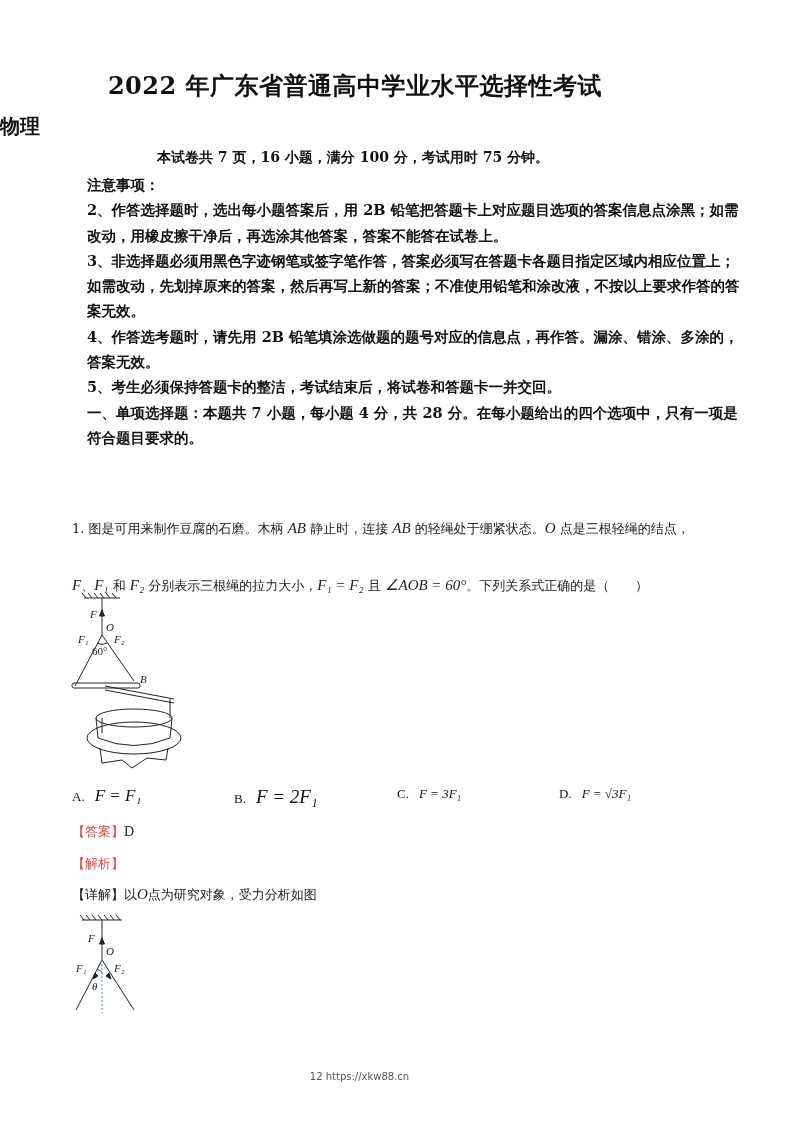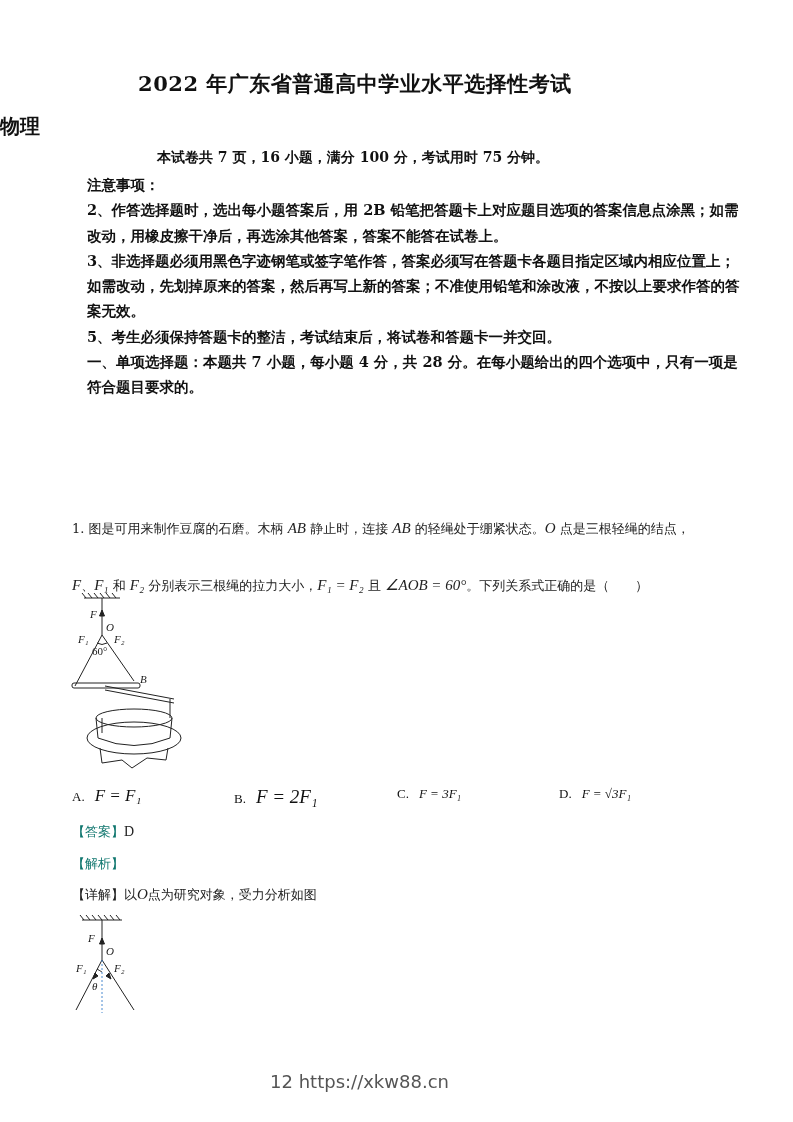--- a/index.html
+++ b/index.html
@@ -1,47 +1,48 @@
 <!DOCTYPE html>
 <html><head>
   <meta charset="utf-8">
   <style>
     html, body { margin: 0; padding: 0; background: #ffffff; }
     body { width: 793px; height: 1122px; position: relative; overflow: hidden; color: #111; font-family: "DejaVu Serif", "Liberation Serif", serif; }
-    .title { position: absolute; left: 0; width: 710px; top: 70px; text-align: center; font-size: 21px; font-weight: bold; letter-spacing: 0.5px; }
+    .title { position: absolute; left: 0; width: 710px; top: 70px; text-align: center; font-size: 24px; font-weight: bold; letter-spacing: 0.5px; }
     .subtitle { position: absolute; left: 0; width: 793px; top: 113px; text-align: left; font-size: 20px; font-weight: bold; }
     .meta { position: absolute; left: 0; width: 706px; top: 149px; text-align: center; font-size: 14px; font-weight: bold; }
     .notes { position: absolute; left: 87px; top: 172px; width: 660px; font-size: 14.5px; font-weight: bold; line-height: 25.3px; }
     .notes p { margin: 0; }
     .q1 { position: absolute; left: 72px; top: 518px; width: 660px; font-size: 13px; line-height: 20px; color: #222; }
     .q1 p { margin: 0; }
     .q1 .line2 { margin-top: 36px; }
     .m { font-family: "Liberation Serif", serif; font-style: italic; font-size: 15px; }
     .fig1 { position: absolute; left: 62px; top: 588px; width: 130px; height: 185px; }
     .options { position: absolute; left: 72px; top: 786px; width: 660px; height: 24px; font-size: 13px; }
     .opt { position: absolute; top: 0; display: flex; align-items: baseline; gap: 10px; }
     .opt .lbl { font-family: "Liberation Serif", serif; font-size: 13px; }
     .opt .expr { font-family: "Liberation Serif", serif; font-style: italic; font-size: 17px; }
     .opt .expr.small { font-size: 13px; }
     .ans { position: absolute; left: 72px; font-size: 13px; color: #222; }
-    .tag { color: #0f766e; }
+    .tag { color: #ef4444; }
     .fig2 { position: absolute; left: 62px; top: 910px; width: 100px; height: 105px; }
-    .footer { position: absolute; left: 0; width: 719px; top: 1071px; text-align: center; font-family: "DejaVu Sans", sans-serif; font-size: 18px; color: #555; }
+    .footer { position: absolute; left: 0; width: 719px; top: 1071px; text-align: center; font-family: "DejaVu Sans", sans-serif; font-size: 10px; color: #555; }
   </style>
 </head>
 <body>
 
 <div class="title">2022 年广东省普通高中学业水平选择性考试</div>
 <div class="subtitle">物理</div>
 <div class="meta">本试卷共 7 页，16 小题，满分 100 分，考试用时 75 分钟。</div>
 
 <div class="notes">
   <p>注意事项：</p>
   <p>2、作答选择题时，选出每小题答案后，用 2B 铅笔把答题卡上对应题目选项的答案信息点涂黑；如需改动，用橡皮擦干净后，再选涂其他答案，答案不能答在试卷上。</p>
   <p>3、非选择题必须用黑色字迹钢笔或签字笔作答，答案必须写在答题卡各题目指定区域内相应位置上；如需改动，先划掉原来的答案，然后再写上新的答案；不准使用铅笔和涂改液，不按以上要求作答的答案无效。</p>
+  <p>4、作答选考题时，请先用 2B 铅笔填涂选做题的题号对应的信息点，再作答。漏涂、错涂、多涂的，答案无效。</p>
   <p>5、考生必须保持答题卡的整洁，考试结束后，将试卷和答题卡一并交回。</p>
   <p>一、单项选择题：本题共 7 小题，每小题 4 分，共 28 分。在每小题给出的四个选项中，只有一项是符合题目要求的。</p>
 </div>
 
 <div class="q1">
   <p><span>1. 图是可用来制作豆腐的石磨。木柄 </span><span class="m">AB</span><span> 静止时，连接 </span><span class="m">AB</span><span> 的轻绳处于绷紧状态。</span><span class="m">O</span><span> 点是三根轻绳的结点，</span></p>
   <p class="line2"><span class="m">F</span><span>、</span><span class="m">F₁</span><span> 和 </span><span class="m">F₂</span><span> 分别表示三根绳的拉力大小，</span><span class="m">F₁ = F₂</span><span> 且 </span><span class="m">∠AOB = 60°</span><span>。下列关系式正确的是（　　）</span></p>
 </div>
 
 <svg class="fig1" viewBox="0 0 130 185">

